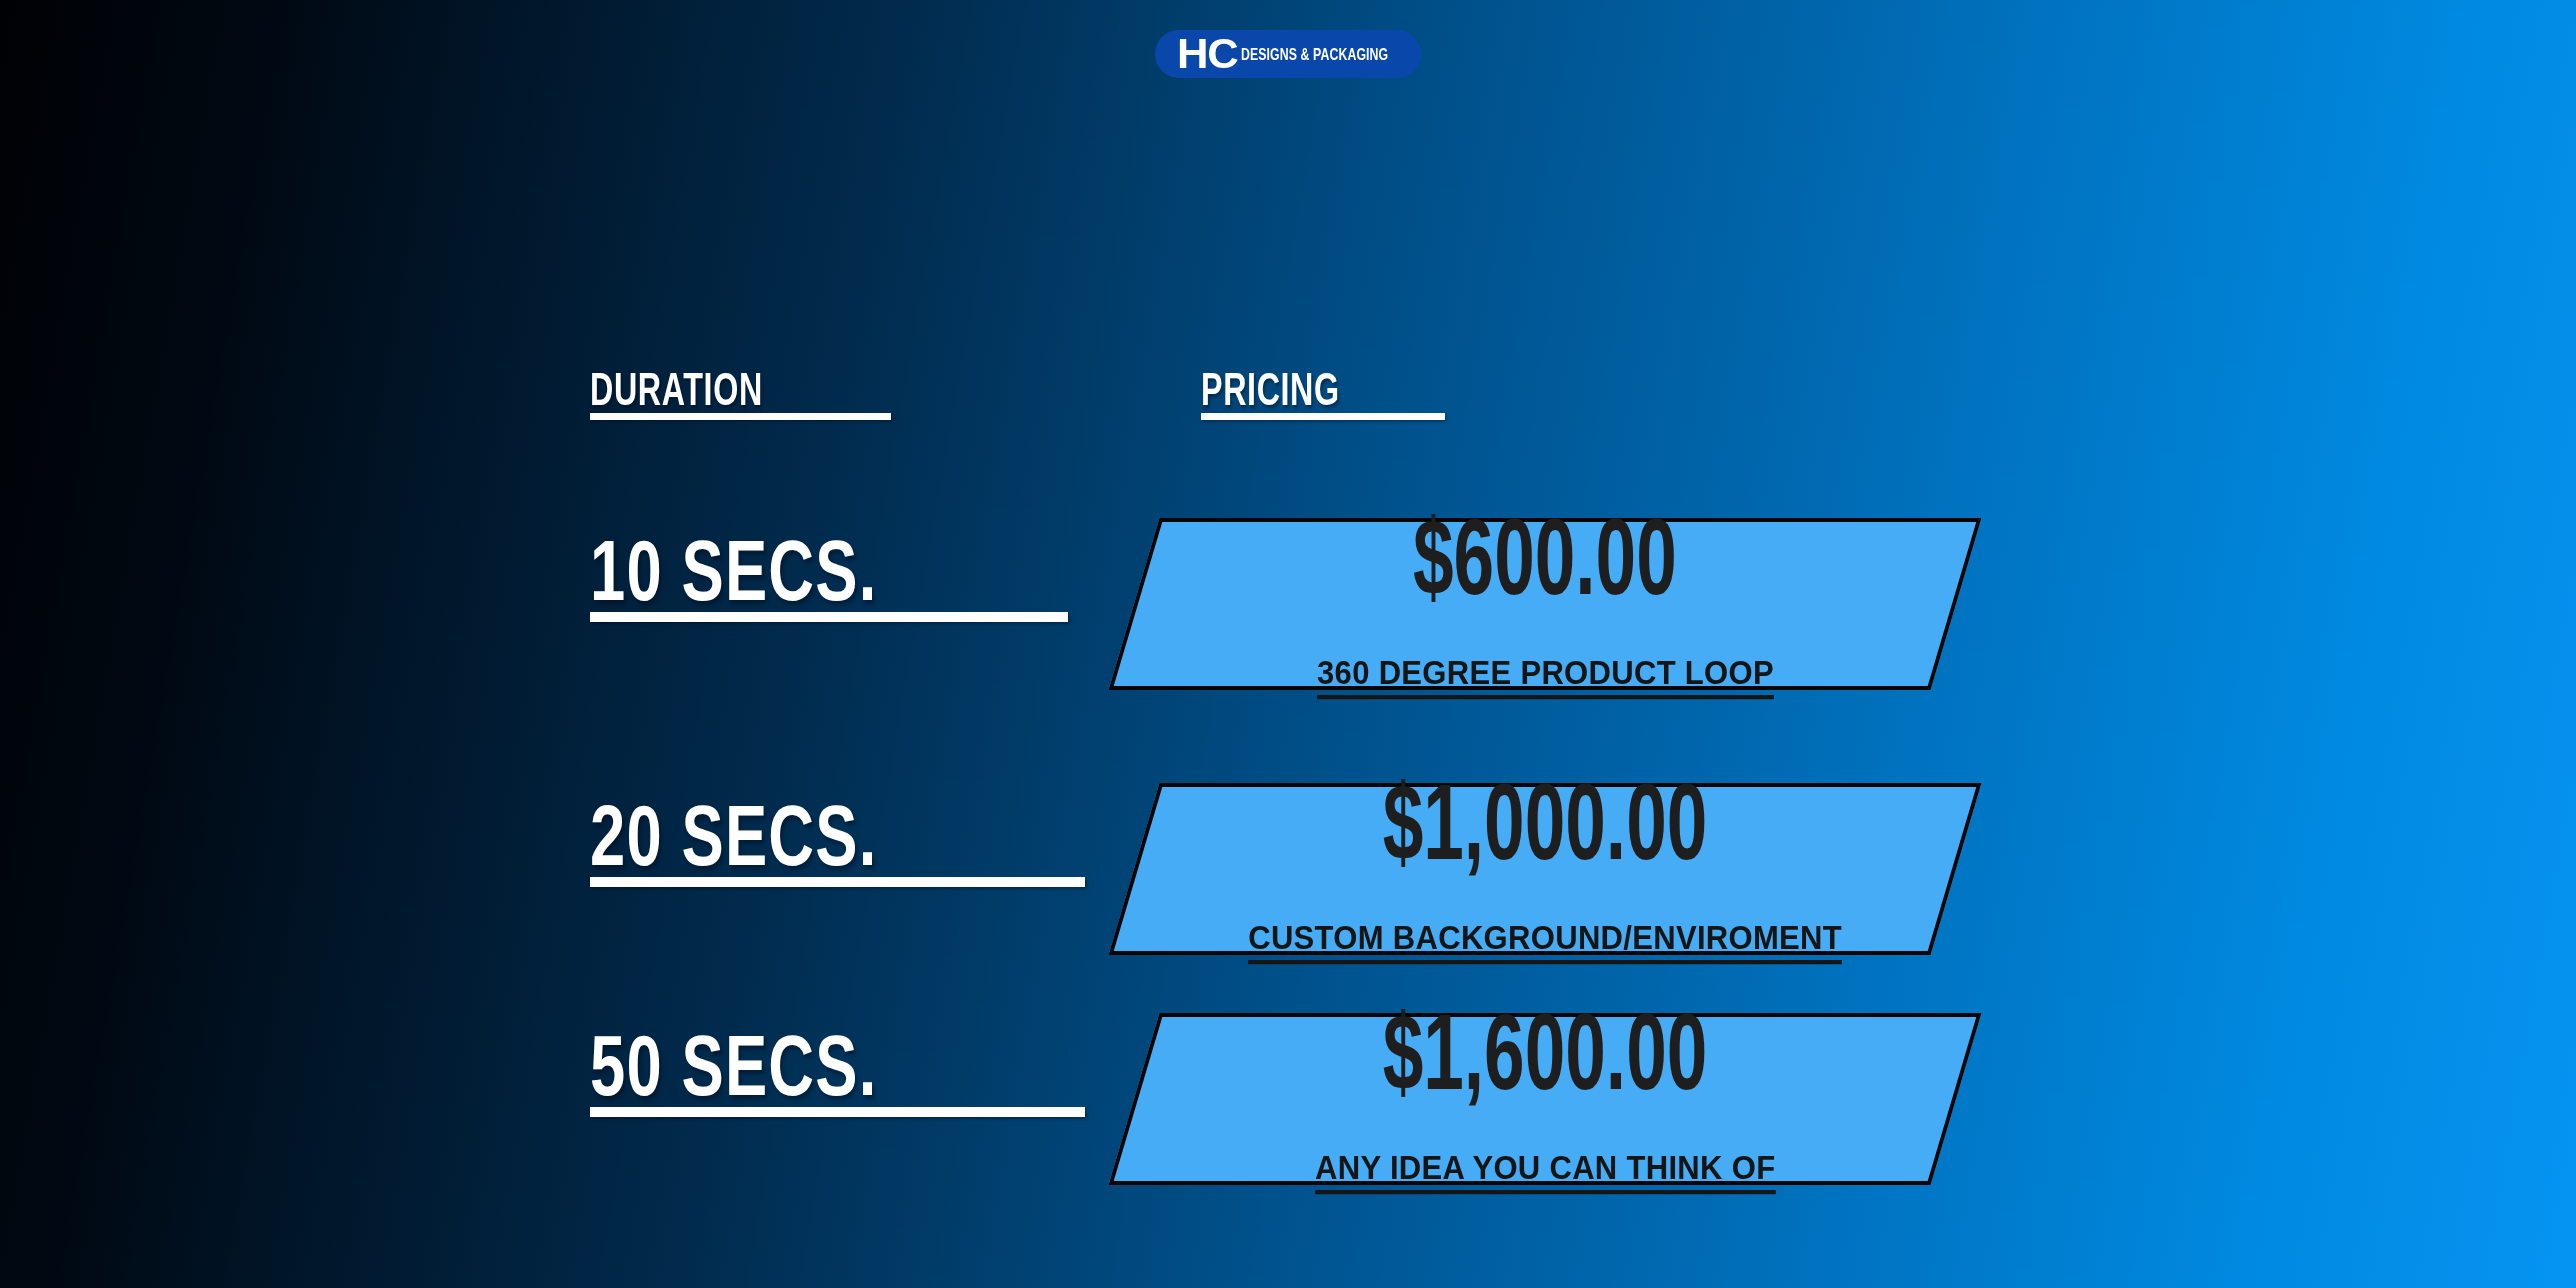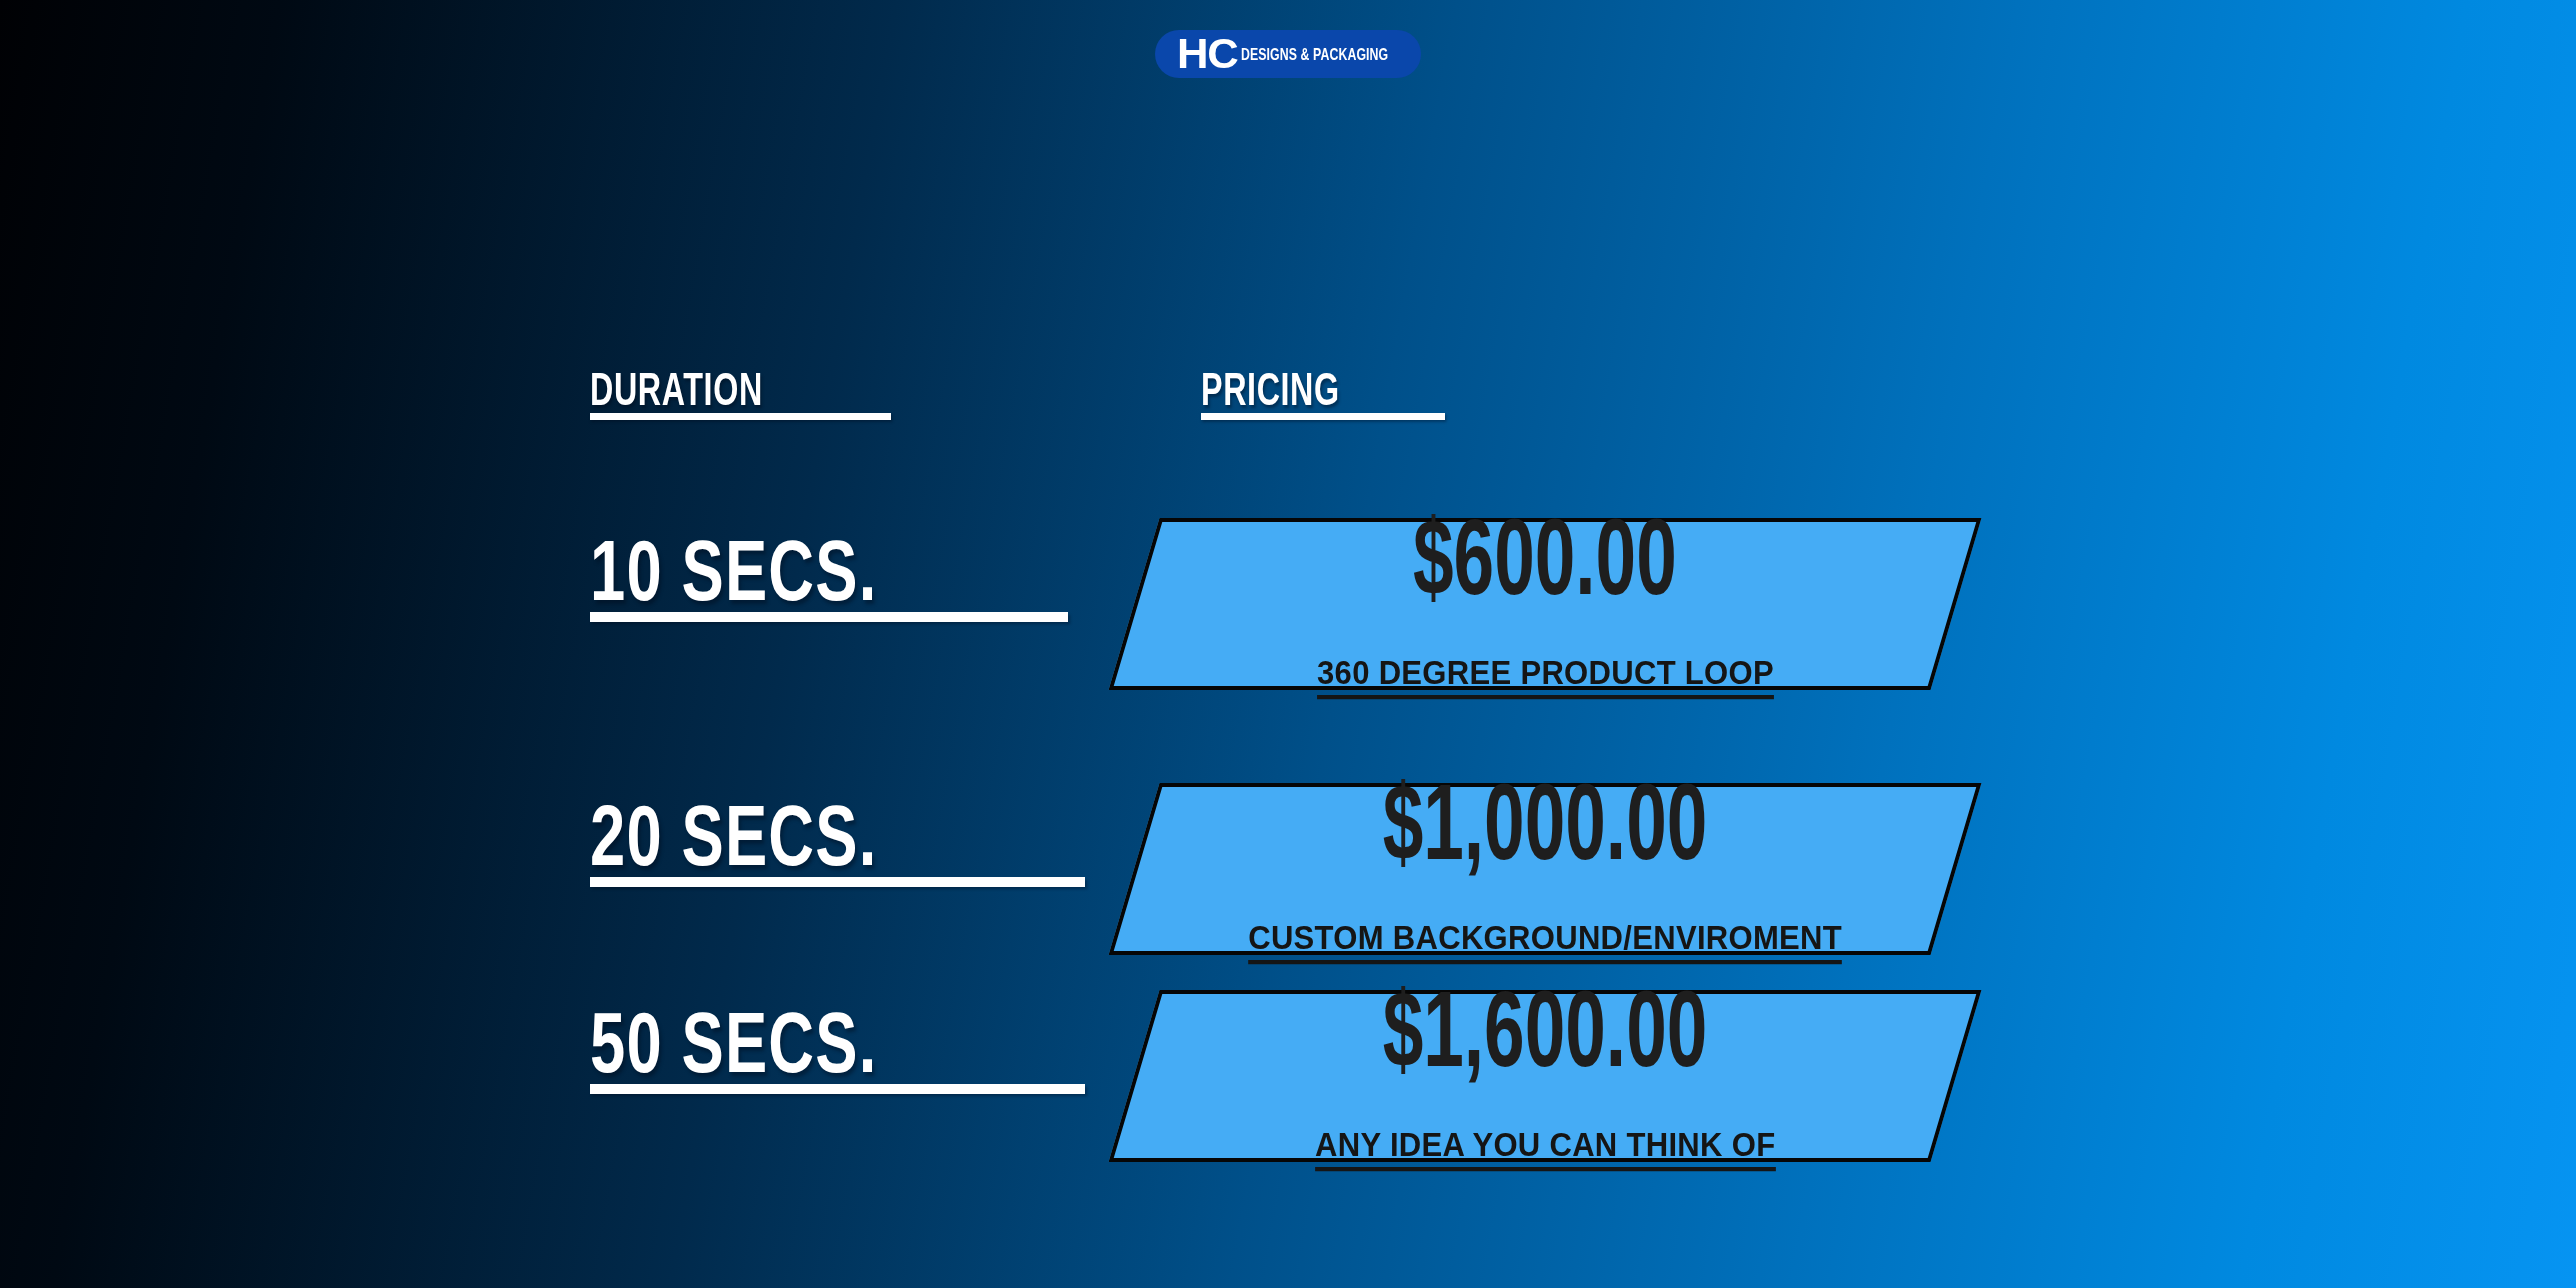--- a/index.html
+++ b/index.html
@@ -116,21 +116,21 @@
 
   
   .row {
     position: absolute;
     left: 0;
     width: 100%;
     height: 174px;
   }
   #row-0 { top: 513px; }
   #row-1 { top: 750px; margin-top: 28px; }
-  #row-2 { top: 985px; }
+  #row-2 { top: 1008px; }
 
   
   .duration {
     position: absolute;
     left: 590px;
     top: 14.8px;
     color: #ffffff;
     font-family: "Liberation Sans Narrow", "Liberation Sans", sans-serif;
     font-weight: bold;
     font-size: 72px;

